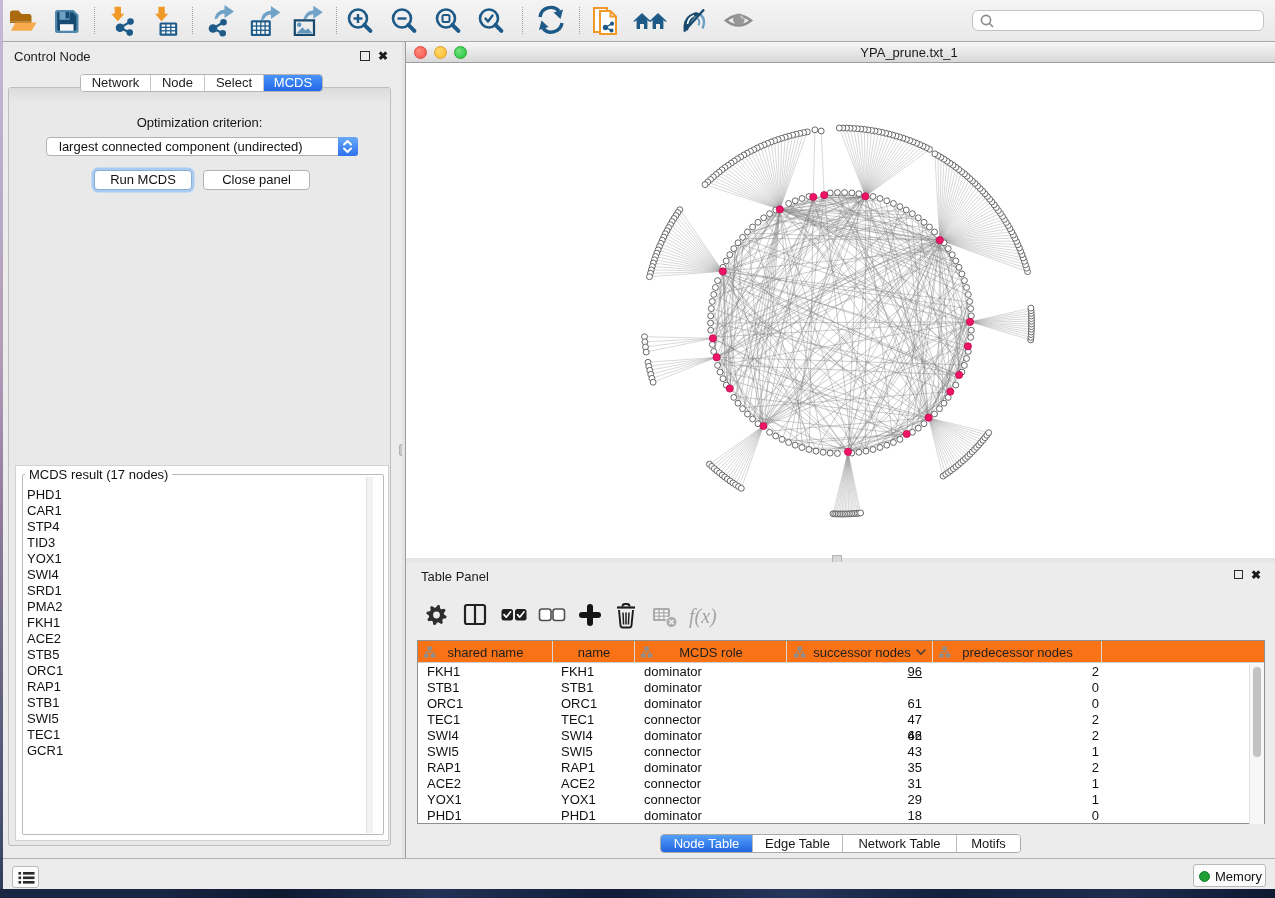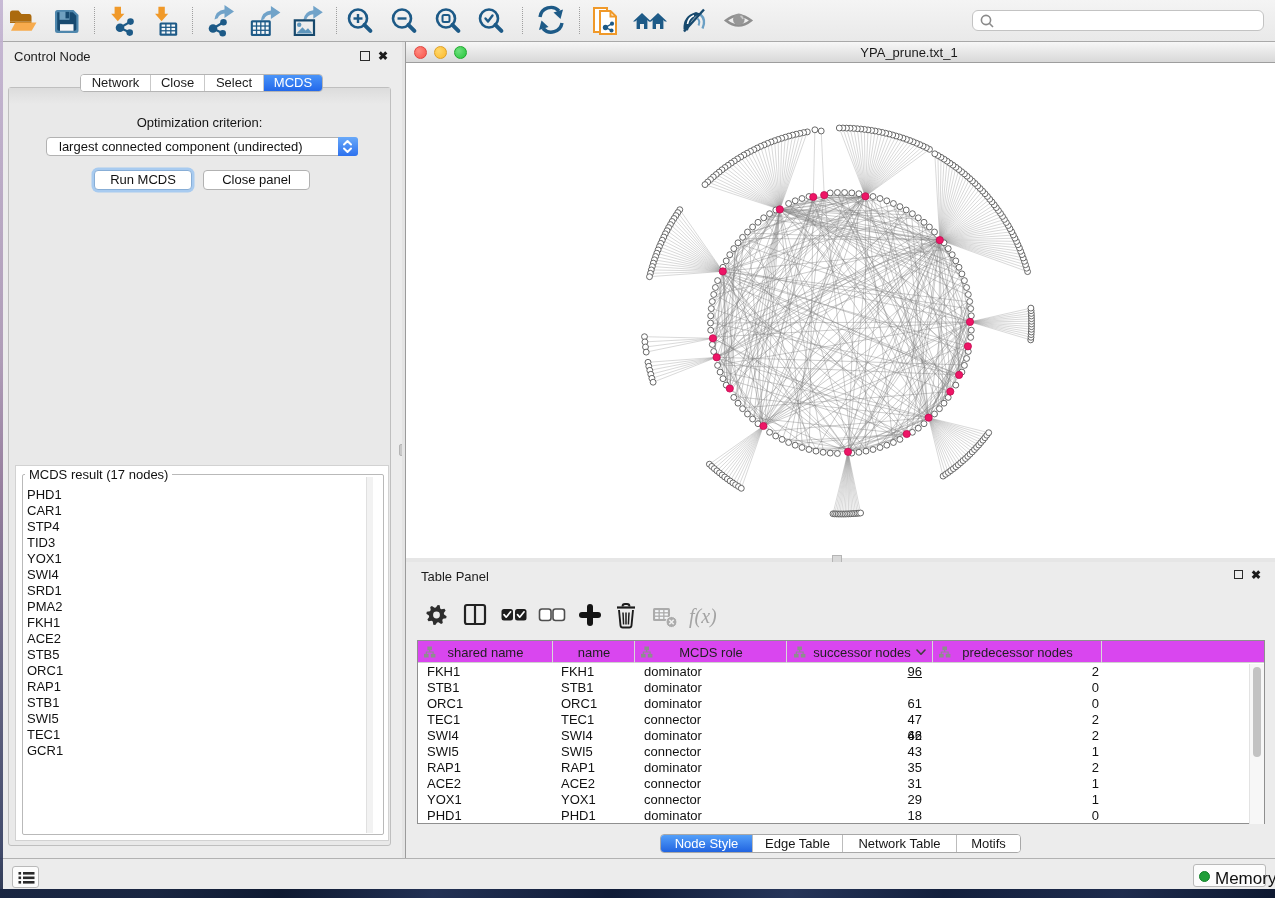--- a/index.html
+++ b/index.html
@@ -54,36 +54,36 @@
   .tl { position:absolute; top:4px; width:13px; height:13px; border-radius:50%; }
   #nettitle .t { position:absolute; left:0; width:1006px; text-align:center; top:3px; font-size:13px; color:#1a1a1a; }
   #netcanvas { position:absolute; left:0; top:21px; width:869px; height:495px; background:#fff; }
   
   #hdiv { position:absolute; left:406px; top:558px; width:869px; height:4px; background:#e6e6e6; }
   #hdiv .grip { position:absolute; left:426px; top:-3px; width:10px; height:9px; background:#d9d9d9; border:1px solid #b5b5b5; }
   
   #tablepanel { position:absolute; left:406px; top:562px; width:869px; height:296px; background:#ececec; }
   #tp-title { position:absolute; left:15px; top:7px; font-size:13px; color:#1c1c1c; }
   #tp-table { position:absolute; left:11px; top:78px; width:848px; height:184px; background:#fff; border:1px solid #8f8f8f; }
-  #tp-header { position:absolute; left:0; top:0; width:846px; height:22px; background:#d946ef; border-bottom:1px solid #cfcfcf; }
+  #tp-header { position:absolute; left:0; top:0; width:846px; height:22px; background:#f97316; border-bottom:1px solid #cfcfcf; }
   .hcol { position:absolute; top:0; height:22px; border-right:1px solid #d8d8d8; }
   .hlabel { position:absolute; top:4px; text-align:center; font-size:13px; color:#1f1f1f; white-space:nowrap; }
   .trow { position:absolute; font-size:13px; color:#111; height:16px; line-height:16px; white-space:nowrap; }
   .trr { text-align:right; }
   #tp-sb { position:absolute; left:831px; top:23px; width:15px; height:160px; background:#f7f7f7; border-left:1px solid #e3e3e3; }
   #tp-sb .thumb { position:absolute; left:3px; top:3px; width:8px; height:90px; background:#c2c2c2; border-radius:4px; }
   #tp-tabs { position:absolute; left:254px; top:272px; height:19px; display:flex; border:1px solid #a8a8a8;
              border-radius:4px; background:#fff; overflow:hidden; }
   .tp-tab { font-size:13px; color:#161616; text-align:center; line-height:17px; border-right:1px solid #bcbcbc; background:#fff; }
   .tp-tab:last-child { border-right:none; }
   .tp-tab.sel { background:linear-gradient(180deg,#54a0f9,#2164e1); color:#fff; }
   
   #statusbar { position:absolute; left:0; top:858px; width:1275px; height:31px; background:#ececec; border-top:1px solid #b2b2b2; }
   #listbtn { position:absolute; left:12px; top:7px; width:27px; height:22px; background:#fcfcfc; border:1px solid #b9b9b9; border-radius:3px; }
-  #membtn { position:absolute; left:1193px; top:5px; width:73px; height:23px; background:#fcfcfc; border:1px solid #b9b9b9; border-radius:3px; font-size:17px; color:#111; }
+  #membtn { position:absolute; left:1193px; top:5px; width:73px; height:23px; background:#fcfcfc; border:1px solid #b9b9b9; border-radius:3px; font-size:13px; color:#111; }
   #membtn .dot { position:absolute; left:5px; top:5.5px; width:11px; height:11px; border-radius:50%; background:#1f9e38; border:1px solid #13812a; }
   #membtn .lbl { position:absolute; left:21px; top:4px; }
 </style>
 </head>
 <body>
 <div id="win">
   <div id="toolbar">
       <svg width="1275" height="42" viewBox="0 0 1275 42" xmlns="http://www.w3.org/2000/svg" style="position:absolute;left:0;top:0">
         <g transform="translate(9,9)">
           <path d="M1 12.5 V4 Q1 1.5 3.5 1.5 H9.5 L12.5 5 H20.5 Q22.5 5 22.5 7.5 V12.5 Z" fill="#ab6a0e"></path>
@@ -248,21 +248,21 @@
       <div id="whitebox">
         <div id="groupbox">
           <div id="grouptitle">MCDS result (17 nodes)</div>
           <div id="mcds-list">PHD1<br>CAR1<br>STP4<br>TID3<br>YOX1<br>SWI4<br>SRD1<br>PMA2<br>FKH1<br>ACE2<br>STB5<br>ORC1<br>RAP1<br>STB1<br>SWI5<br>TEC1<br>GCR1</div>
           <div id="list-sb"></div>
         </div>
       </div>
     </div>
     <div id="cp-tabs">
       <div class="cp-tab" style="width:70px">Network</div>
-        <div class="cp-tab" style="width:54px">Close</div>
+        <div class="cp-tab" style="width:54px">Node</div>
         <div class="cp-tab" style="width:59px">Select</div>
         <div class="cp-tab sel" style="width:58px">MCDS</div>
     </div>
     <div id="outer-sb"></div>
   </div>
 
   <div id="vdiv"></div>
 
   <div id="netwin">
     <div id="nettitle">
@@ -1222,21 +1222,21 @@
         <div class="trow" style="left:9px; top:167px; width:120px;">PHD1</div>
         <div class="trow" style="left:143px; top:167px; width:70px;">PHD1</div>
         <div class="trow" style="left:226px; top:167px; width:120px;">dominator</div>
         <div class="trow trr" style="left:404px; top:167px; width:100px;">18</div>
         <div class="trow trr" style="left:581px; top:167px; width:100px;">0</div>
       <div id="tp-sb">
           <div class="thumb"></div>
         </div>
     </div>
     <div id="tp-tabs">
-      <div class="tp-tab sel" style="width:92px">Node Style</div>
+      <div class="tp-tab sel" style="width:92px">Node Table</div>
         <div class="tp-tab" style="width:90px">Edge Table</div>
         <div class="tp-tab" style="width:114px">Network Table</div>
         <div class="tp-tab" style="width:63px">Motifs</div>
     </div>
   </div>
 
   <div id="statusbar">
     <div id="listbtn">
         <svg width="27" height="22" viewBox="0 0 27 22" style="position:absolute;left:0;top:0">
           <g fill="#2a2a2a">

